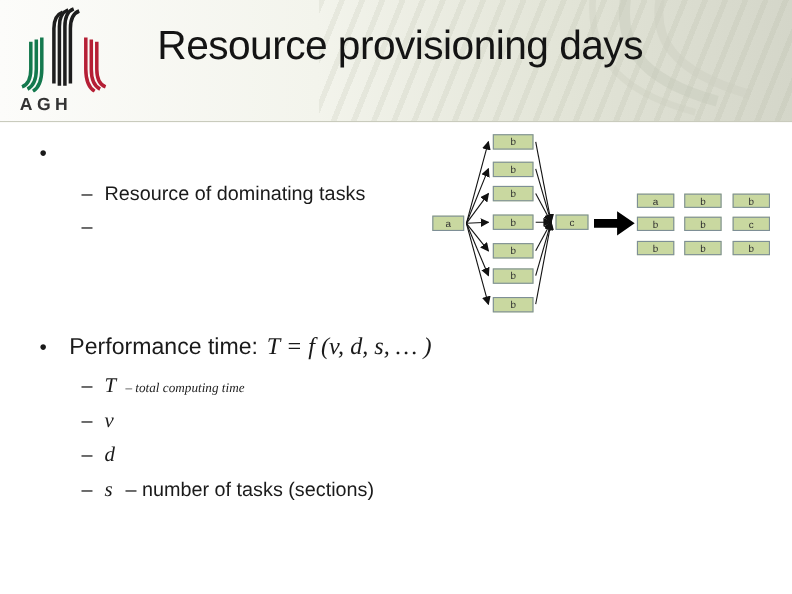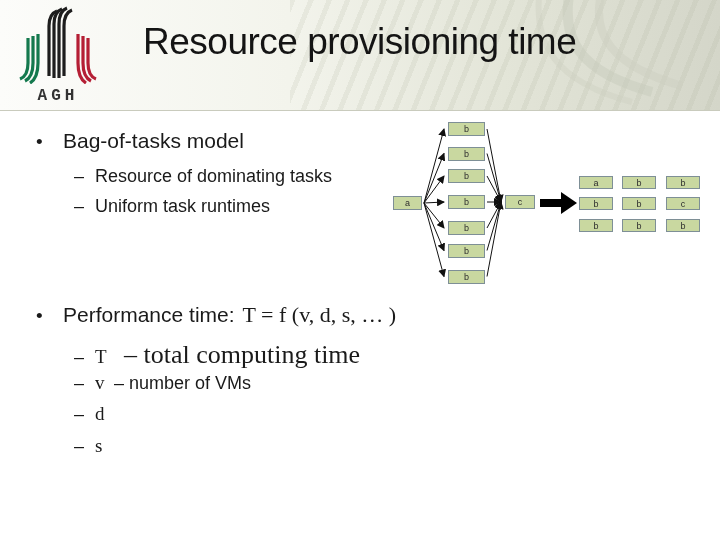--- a/index.html
+++ b/index.html
@@ -12,37 +12,37 @@
     position:absolute;left:0;top:0;width:720px;height:110px;
     background:linear-gradient(to right,#fcfcfa 0%,#f3f4ec 40%,#e3e5d8 70%,#d4d6c9 100%);
     border-bottom:1px solid #c9cbbd;
   }
   .stripes{
     position:absolute;right:0;top:0;width:430px;height:110px;
     background:repeating-linear-gradient(112deg,
       rgba(172,176,155,0.16) 0 5px, rgba(255,255,255,0) 5px 17px);
   }
   .swirl{position:absolute;right:0;top:0;}
-  .logo{position:absolute;left:18px;top:6px;width:80px;text-align:center;font-family:Liberation Mono, monospace;}
+  .logo{position:absolute;left:18px;top:6px;width:80px;}
   .logo-text{font-weight:bold;font-size:16px;letter-spacing:4px;color:#333;margin-top:-2px;}
   .title{
     position:absolute;left:143px;top:21px;margin:0;font-weight:400;
     font-size:37px;letter-spacing:-0.5px;color:#141414;white-space:nowrap;
   }
   
   .line{position:absolute;display:flex;align-items:baseline;white-space:nowrap;}
   .lvl1{font-size:21px;}
   .lvl2{font-size:18px;}
   .bullet{display:inline-block;width:27px;font-size:19px;}
   .dash{display:inline-block;width:21px;}
-  .serif-i{font-family:"Liberation Serif",serif;}
+  .serif-i{font-family:"Liberation Serif",serif;font-style:italic;}
   .math{font-size:22px;margin-left:8px;}
   .sym{font-size:19px;display:inline-block;min-width:14px;}
   .desc{margin-left:5px;}
-  .desc-i{font-size:26px;margin-left:15px;}
+  .desc-i{font-size:12px;margin-left:5px;}
   
   .dag{position:absolute;left:393px;top:115px;width:152px;height:176px;}
   .dag svg{position:absolute;left:0;top:0;}
   .nbox{
     position:absolute;box-sizing:border-box;border:1px solid;
     display:flex;align-items:center;justify-content:center;
     font-size:9px;color:#2e2e2e;
   }
   .grid{position:absolute;left:579px;top:175px;width:132px;height:60px;}
   .big-arrow{position:absolute;left:540px;top:191px;}
@@ -75,34 +75,32 @@
         </g>
         <g stroke="#b51f35" stroke-width="3.2" fill="none">
           <path d="M60,28 V57 Q60,72 68,77"></path>
           <path d="M65,30 V57 Q65,71 73,75"></path>
           <path d="M70,32 V57 Q70,70 78,73"></path>
         </g>
       </svg>
       <div class="logo-text">AGH</div>
     </div>
 
-    <h1 class="title">Resource provisioning time</h1>
+    <h1 class="title">Resource provisioning days</h1>
   </div>
 
   <div class="line lvl1" style="left:36px;top:129px">
     <span class="bullet">•</span>
-    <span>Bag-of-tasks model</span>
   </div>
   <div class="line lvl2" style="left:74px;top:166px">
     <span class="dash">–</span>
     <span>Resource of dominating tasks</span>
   </div>
   <div class="line lvl2" style="left:74px;top:196px">
     <span class="dash">–</span>
-    <span>Uniform task runtimes</span>
   </div>
 
   <div class="dag">
     <svg id="dag-arrows" width="152" height="176">
       <defs>
         <marker id="ah" markerUnits="userSpaceOnUse" markerWidth="8" markerHeight="8" refX="7" refY="4" orient="auto">
           <path d="M0,0 L8,4 L0,8 z" fill="#111"></path>
         </marker>
       </defs>
     <line x1="31" y1="88" x2="51" y2="14" stroke="#111111" stroke-width="1" marker-end="url(#ah)"></line>
@@ -154,24 +152,24 @@
   </div>
 
   <div class="line lvl2" style="left:74px;top:340px">
     <span class="dash">–</span>
     <span class="serif-i sym">T</span>
     <span class="serif-i desc-i">– total computing time</span>
   </div>
   <div class="line lvl2" style="left:74px;top:372px">
     <span class="dash">–</span>
     <span class="serif-i sym">v</span>
-    <span class="desc">– number of VMs</span>
   </div>
   <div class="line lvl2" style="left:74px;top:403px">
     <span class="dash">–</span>
     <span class="serif-i sym">d</span>
   </div>
   <div class="line lvl2" style="left:74px;top:435px">
     <span class="dash">–</span>
     <span class="serif-i sym">s</span>
+    <span class="desc">– number of tasks (sections)</span>
   </div>
 
 </div>
 
 </body></html>

